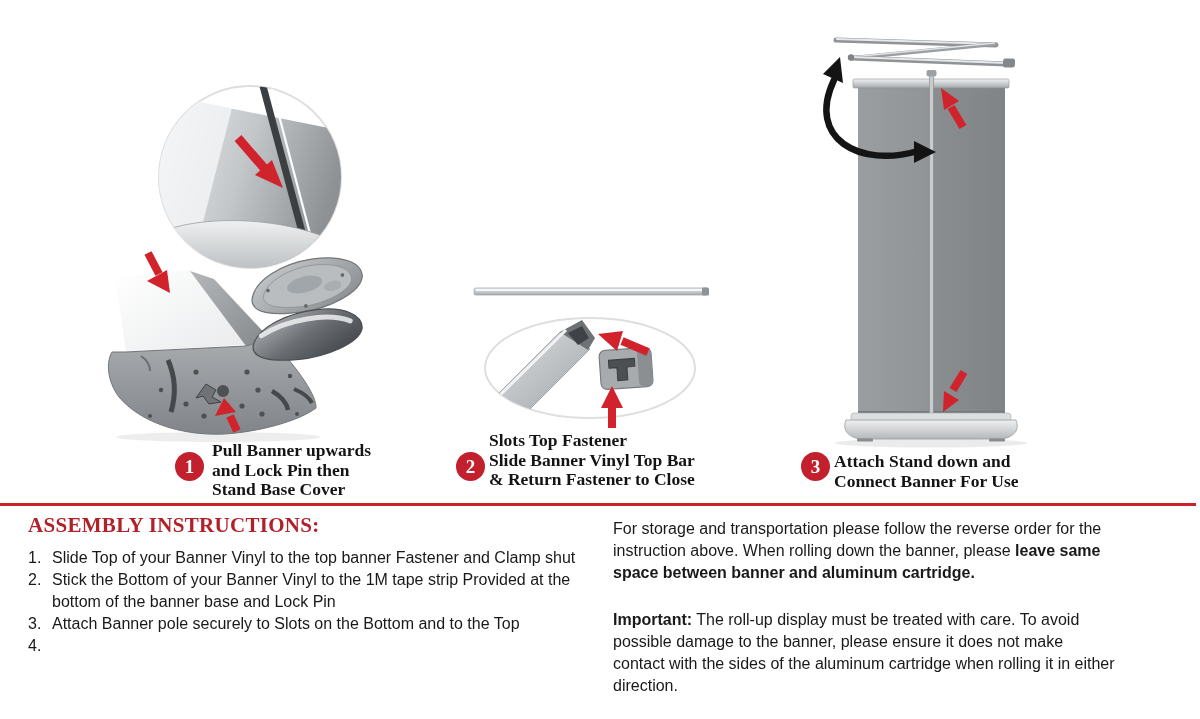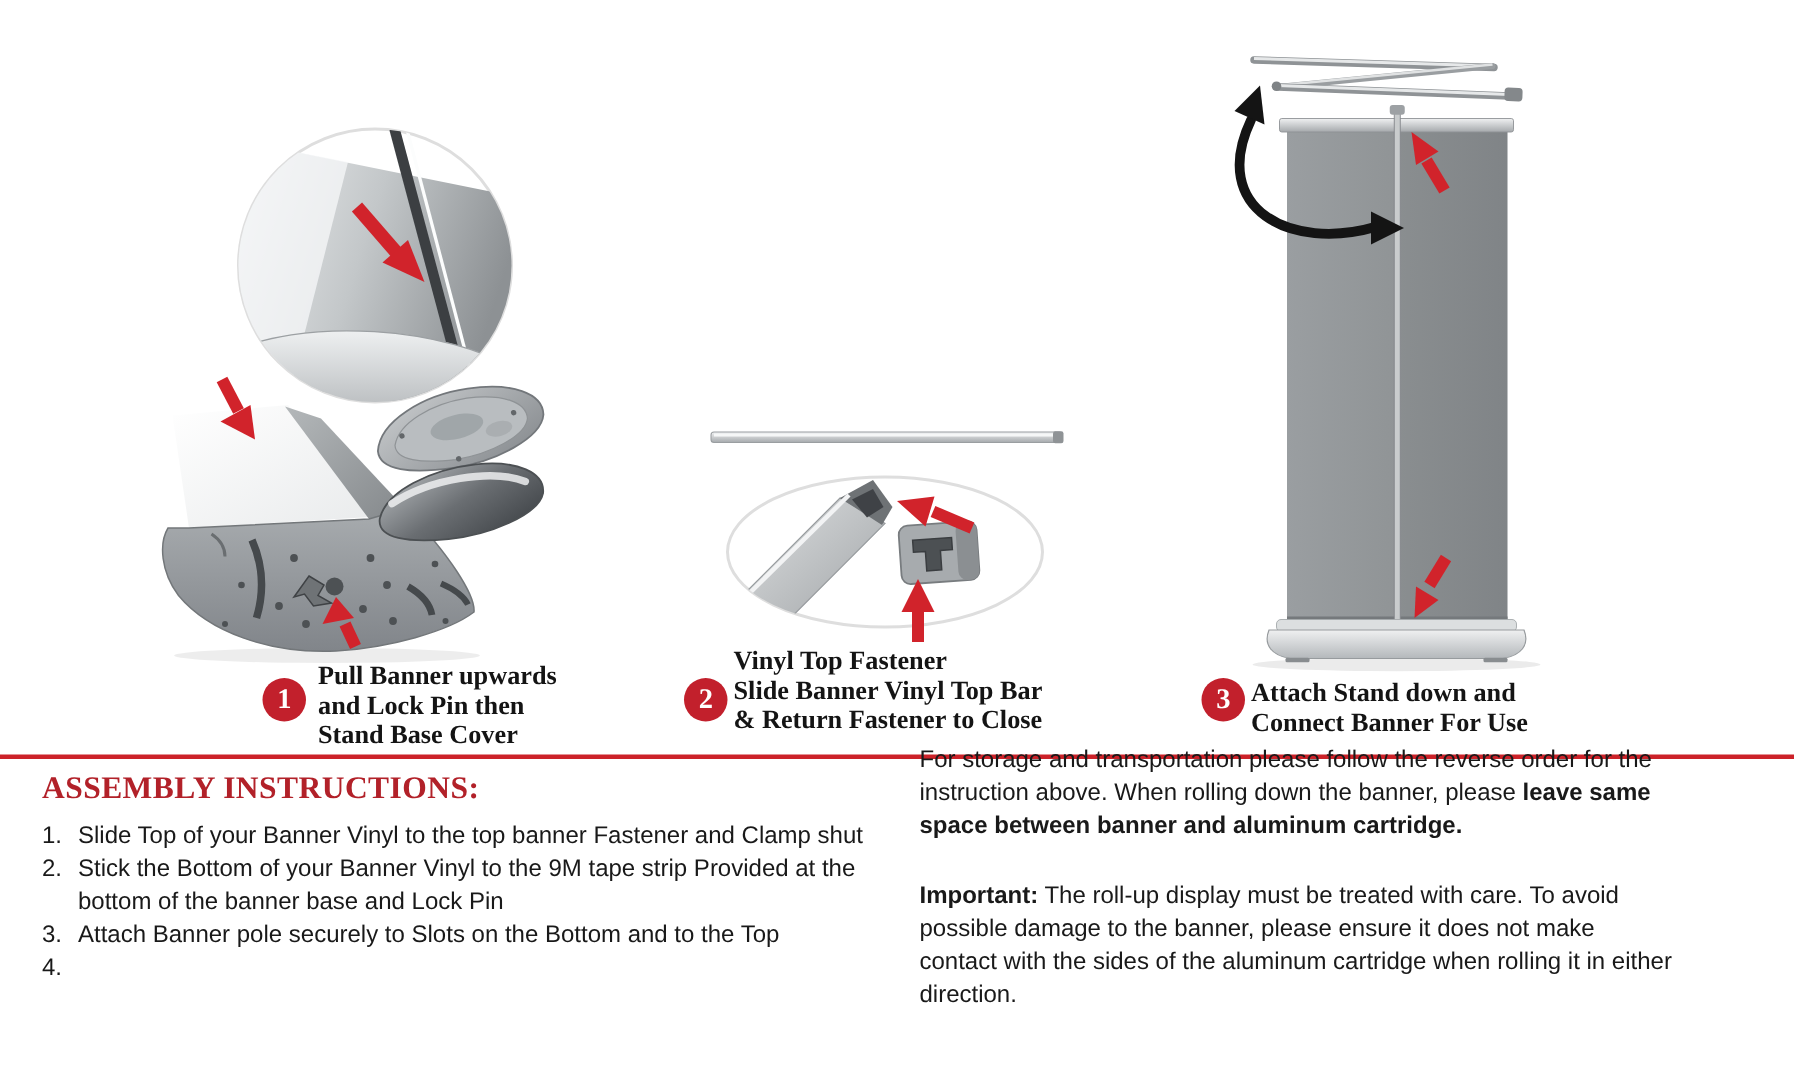--- a/index.html
+++ b/index.html
@@ -16,21 +16,21 @@
   
   #divider{position:absolute;left:0;top:503px;width:1196px;height:3px;}
   
   #left-col{position:absolute;left:28px;top:513px;width:560px;}
   #assembly-heading{font-family:"Liberation Serif",serif;font-weight:bold;
                     font-size:21px;letter-spacing:.3px;}
   #assembly-list{margin-top:9px;font-size:16px;line-height:21.5px;}
   .li{display:flex;margin:0 0 .5px 0;}
   .li .num{width:24px;flex:0 0 24px;}
   .li .txt{max-width:534px;}
-  #right-col{position:absolute;left:613px;top:496px;width:503px;
+  #right-col{position:absolute;left:613px;top:518px;width:503px;
              font-size:16px;line-height:22px;}
   #right-col p{margin:0;}
   #right-col p + p{margin-top:25px;}
   b{font-weight:bold;}
 </style>
 </head>
 <body>
 
 <div id="page">
 
@@ -246,21 +246,21 @@
 
   <div class="badge" style="left:175px;top:452px;background:#c2202c;">1</div>
   <div class="cap" style="left:212px;top:441px;">
     <div>Pull Banner upwards</div>
     <div>and Lock Pin then</div>
     <div>Stand Base Cover</div>
   </div>
 
   <div class="badge" style="left:456px;top:452px;background:#c2202c;">2</div>
   <div class="cap" style="left:489px;top:431px;">
-    <div>Vinyl Top Fastener</div>
+    <div>Slots Top Fastener</div>
     <div>Slide Banner Vinyl Top Bar</div>
     <div>&amp; Return Fastener to Close</div>
   </div>
 
   <div class="badge" style="left:801px;top:452px;background:#c2202c;">3</div>
   <div class="cap" style="left:834px;top:452px;">
     <div>Attach Stand down and</div>
     <div>Connect Banner For Use</div>
   </div>
 
@@ -268,21 +268,21 @@
 
   <div id="left-col">
     <div id="assembly-heading" style="color:#b22129;">ASSEMBLY INSTRUCTIONS:</div>
     <div id="assembly-list">
       <div class="li">
         <span class="num">1.</span>
         <span class="txt">Slide Top of your Banner Vinyl to the top banner Fastener and Clamp shut</span>
       </div>
       <div class="li">
         <span class="num">2.</span>
-        <span class="txt">Stick the Bottom of your Banner Vinyl to the 9M tape strip Provided at the bottom of the banner base and Lock Pin</span>
+        <span class="txt">Stick the Bottom of your Banner Vinyl to the 1M tape strip Provided at the bottom of the banner base and Lock Pin</span>
       </div>
       <div class="li">
         <span class="num">3.</span>
         <span class="txt">Attach Banner pole securely to Slots on the Bottom and to the Top</span>
       </div>
       <div class="li">
         <span class="num">4.</span>
       </div>
     </div>
   </div>

